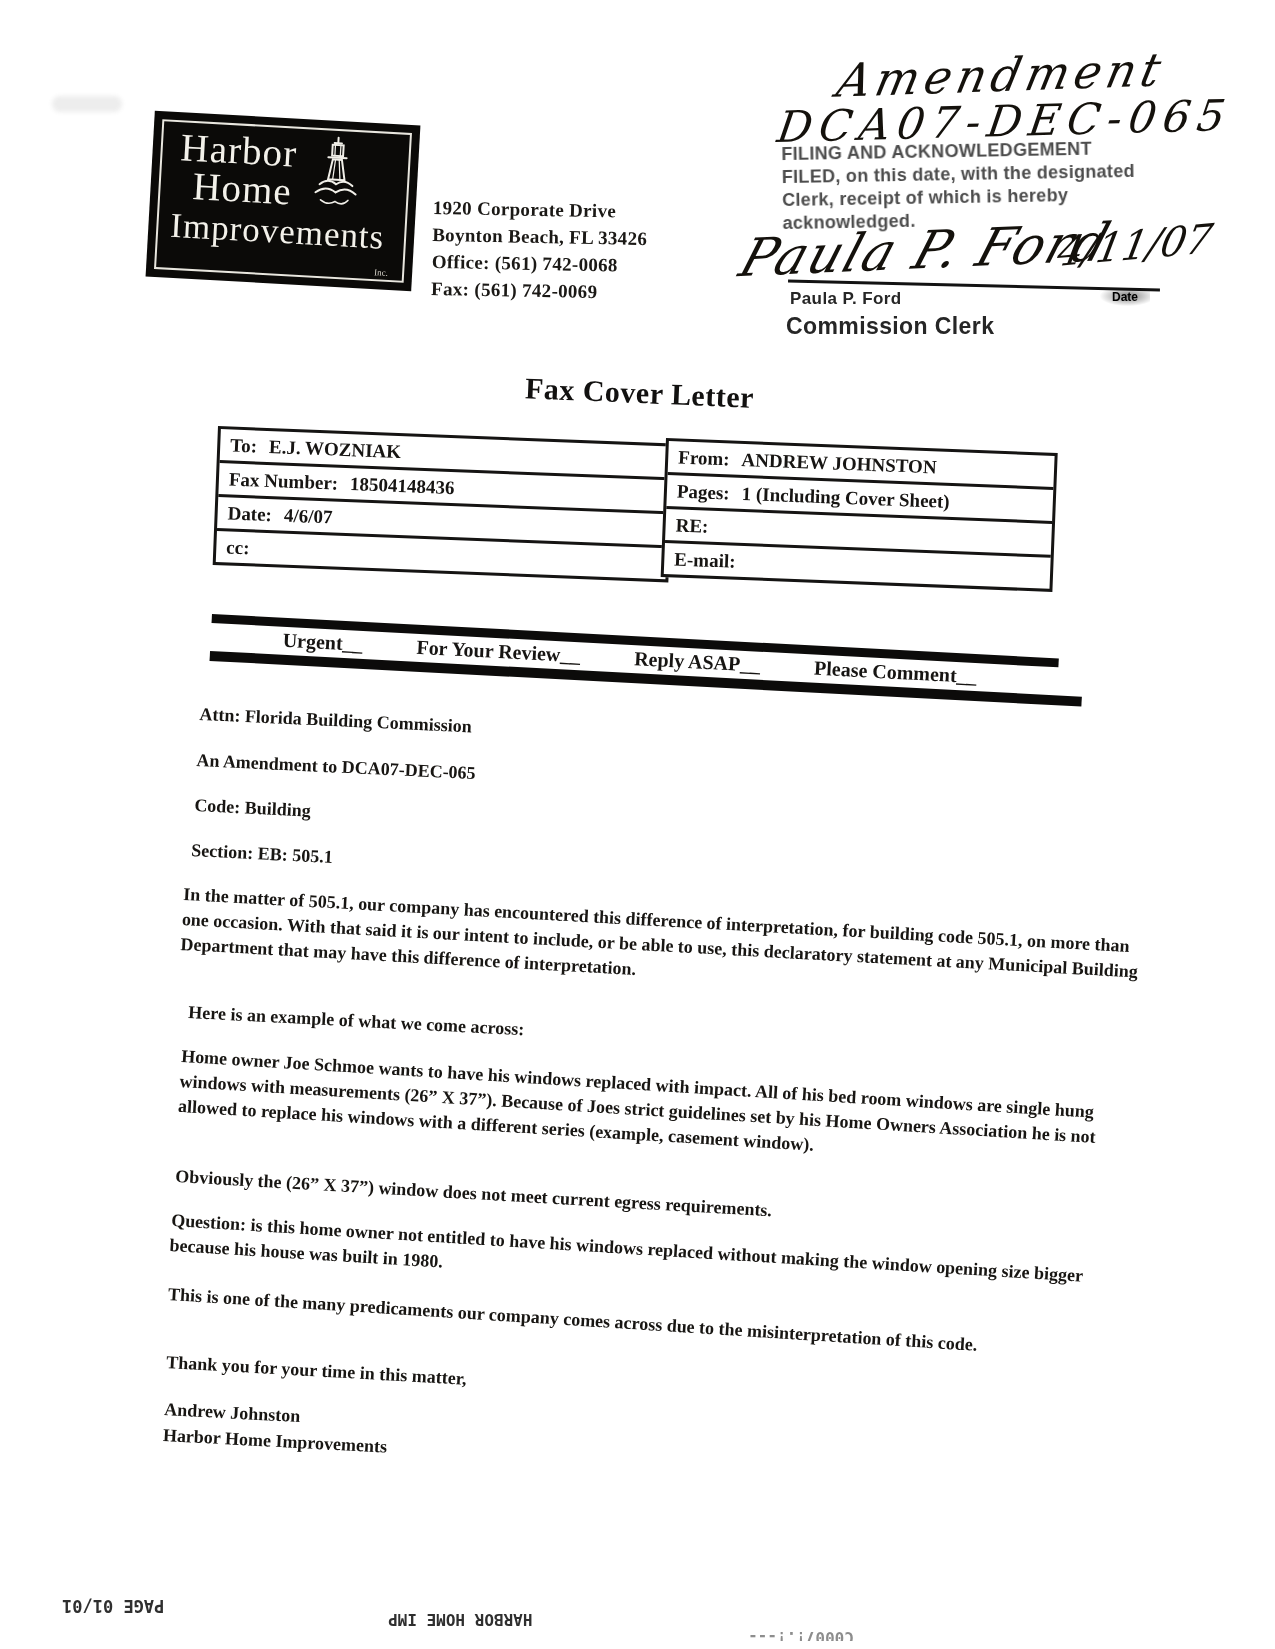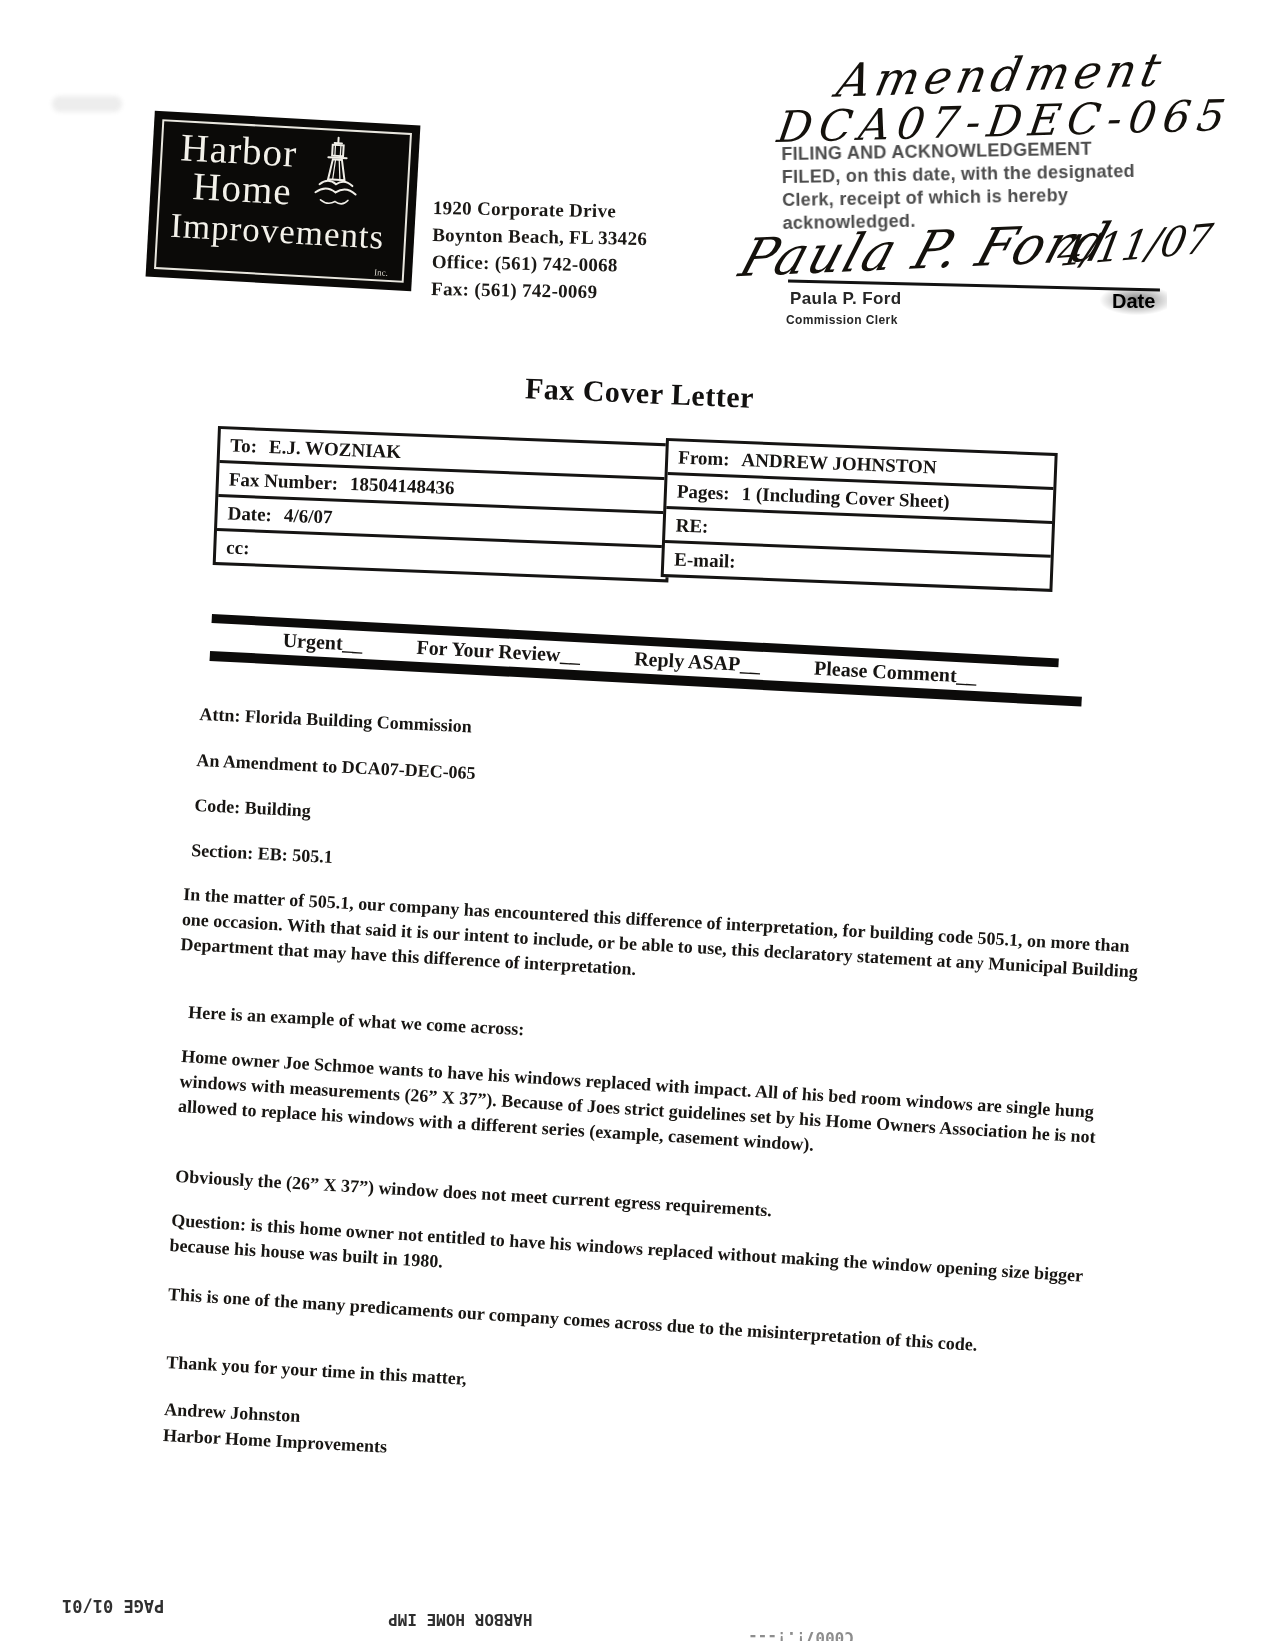--- a/index.html
+++ b/index.html
@@ -38,23 +38,23 @@
     font-family:"Liberation Sans", sans-serif; font-weight:bold; font-size:18px;
     line-height:23px; color:#3d3d3d; letter-spacing:.3px; opacity:.92; filter:blur(.3px);}
   .sig-script{left:742px; top:220px; font-size:52px; letter-spacing:2px;
     transform:rotate(-2.5deg) skewX(-20deg); white-space:nowrap;}
   .sig-date{left:1058px; top:222px; font-size:40px;
     transform:rotate(-5deg) skewX(-16deg); white-space:nowrap;}
   .sig-line{left:788px; top:284px; width:372px; height:3px; background:#131313;
     transform:rotate(1.4deg);}
   .sig-print{font-family:"Liberation Sans", sans-serif; font-weight:bold; color:#262626;}
   .sig-name{left:790px; top:289px; font-size:17px; letter-spacing:.4px;}
-  .sig-datelabel{left:1100px; top:288px; font-size:20px; color:#000; padding:2px 12px;
+  .sig-datelabel{left:1100px; top:288px; font-size:12px; color:#000; padding:2px 12px;
     background:radial-gradient(ellipse at 55% 45%, rgba(0,0,0,.5), rgba(0,0,0,0) 72%);}
-  .sig-title{left:786px; top:313px; font-size:12px; letter-spacing:.4px;}
+  .sig-title{left:786px; top:313px; font-size:23px; letter-spacing:.4px;}
 
   
   .title{left:525px; top:376px; font-size:30px; font-weight:bold; letter-spacing:.5px;
     transform:rotate(2.4deg); color:#121110;}
 
   
   .tcol{border:3px solid #151413; transform-origin:0 0; transform:rotate(2.2deg); background:#fff;}
   .tcol-left{left:218px; top:426px; width:450px;}
   .tcol-right{left:666px; top:438px; width:386px;}
   .trow{height:31px; display:flex; align-items:center; padding-left:10px;

